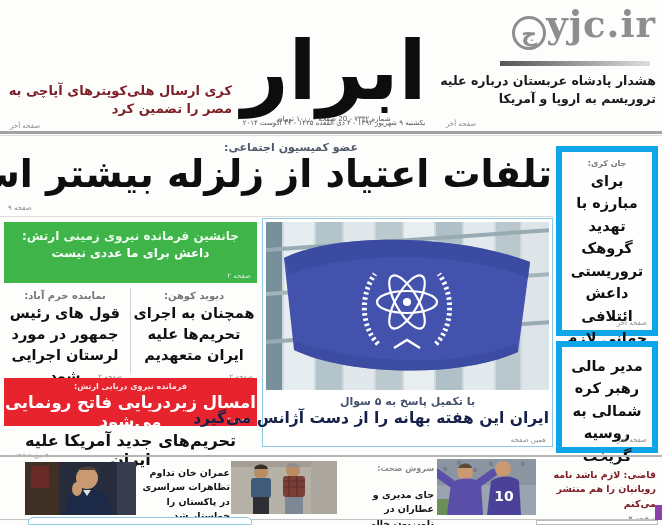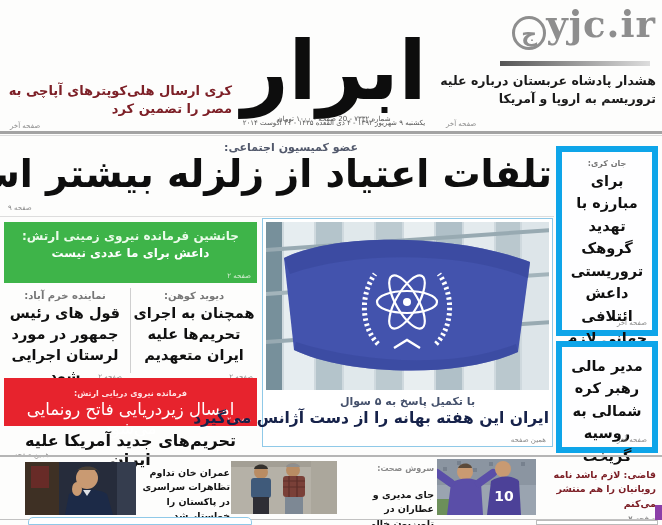--- a/index.html
+++ b/index.html
@@ -47,22 +47,22 @@
   .green-headline { font-size:12px; font-weight:bold; padding-top:3px; }
   .box-ref-light { position:absolute; bottom:3px; right:6px; font-size:7px; color:#d8efd6; }
   .twocol { top:288px; left:4px; width:253px; height:85px; }
   .twocol .col { position:absolute; top:0; height:85px; text-align:center; }
   .col-r { right:0; width:127px; border-left:1px solid #cfcfcf; }
   .col-l { left:0; width:122px; }
   .col-kicker { font-size:10px; color:#777; font-weight:bold; margin-top:2px; }
   .col-headline { font-size:14.5px; font-weight:bold; color:#101010; line-height:1.45; margin-top:2px; }
   .col-ref { position:absolute; bottom:-8px; right:4px; }
   .red-box { top:378px; left:4px; width:253px; height:48px; background:#e7232d; color:#fff; text-align:center; }
-  .red-kicker { font-size:8px; font-weight:bold; padding-top:11px; color:#ffe2e3; }
-  .red-headline { font-size:16.5px; font-weight:normal; padding-top:2px; }
+  .red-kicker { font-size:8px; font-weight:bold; padding-top:4px; color:#ffe2e3; }
+  .red-headline { font-size:16.5px; font-weight:bold; padding-top:2px; }
   .box-ref-red { position:absolute; bottom:2px; right:6px; font-size:7px; color:#ffd4d6; }
   .black-headline { top:431px; left:4px; width:253px; text-align:center; font-size:16px; font-weight:bold; color:#111; }
   .black-ref { top:451px; left:14px; }
 
   
   .photo-box { top:218px; left:262px; width:291px; height:229px; border:1px solid #8fc9e8; background:#fff; padding:3px; }
   .photo-frame { width:283px; height:168px; overflow:hidden; background:#cfd9de; }
   .caption-kicker { text-align:center; font-size:11px; font-weight:bold; color:#44506b; margin-top:5px; }
   .caption-main { text-align:center; font-size:15.5px; font-weight:bold; color:#16224a; margin-top:1px; white-space:nowrap; }
   .caption-ref { position:absolute; bottom:2px; right:6px; }

